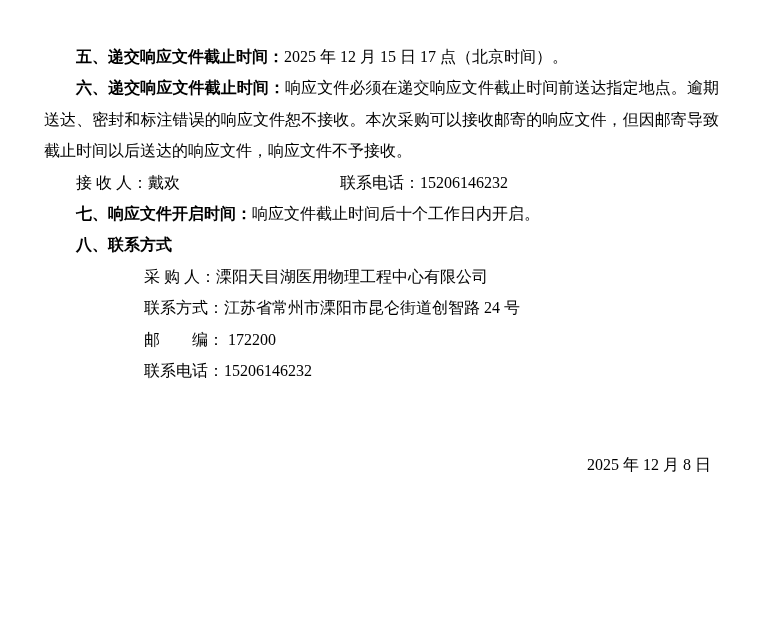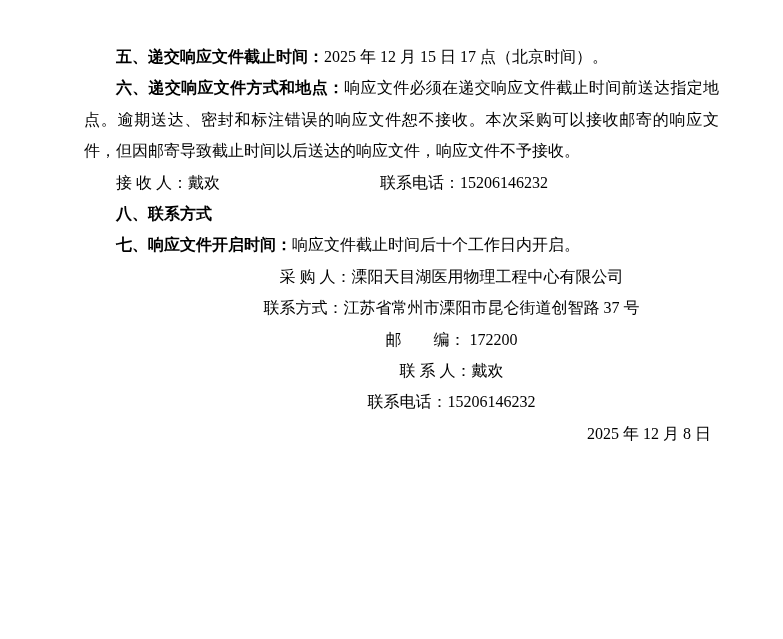--- a/index.html
+++ b/index.html
@@ -11,68 +11,67 @@
     width: 783px;
     height: 639px;
     overflow: hidden;
     color: #000000;
     font-family: "Liberation Serif", "DejaVu Serif", serif;
   }
   .doc {
     box-sizing: border-box;
     width: 783px;
     height: 639px;
-    padding: 41px 64px 0 84px;
+    padding: 41px 64px 0 44px;
     font-size: 16px;
     line-height: 31.4px;
   }
   .para {
     margin: 0;
   }
   .indent {
     text-indent: 2em;
   }
   .justify {
     text-align: justify;
   }
   .bold {
     font-weight: bold;
   }
   .contacts {
     margin-left: 100px;
-    text-align: center;
   }
   .gap {
     display: inline-block;
     width: 160px;
   }
   .date-line {
     text-align: right;
+    margin-top: 63px;
     padding-right: 8px;
   }
 </style>
 </head>
 <body>
 
 <div class="doc">
 
   <p class="para indent"><span class="bold">五、递交响应文件截止时间：</span><span>2025 年 12 月 15 日 17 点（北京时间）。</span></p>
 
-  <p class="para indent justify"><span class="bold">六、递交响应文件方式和地点：</span><span>响应文件必须在递交响应文件截止时间前送达指定地点。逾期送达、密封和标注错误的响应文件恕不接收。本次采购可以接收邮寄的响应文件，但因邮寄导致截止时间以后送达的响应文件，响应文件不予接收。</span></p>
+  <p class="para indent justify"><span class="bold">六、递交响应文件截止时间：</span><span>响应文件必须在递交响应文件截止时间前送达指定地点。逾期送达、密封和标注错误的响应文件恕不接收。本次采购可以接收邮寄的响应文件，但因邮寄导致截止时间以后送达的响应文件，响应文件不予接收。</span></p>
 
 
   <p class="para indent"><span>接 收 人：</span><span>戴欢</span><span class="gap"></span><span>联系电话：</span><span>15206146232</span></p>
 
+  <p class="para indent"><span class="bold">七、响应文件开启时间：</span><span>响应文件截止时间后十个工作日内开启。</span></p>
+
   <p class="para indent"><span class="bold">八、联系方式</span></p>
-
-  <p class="para indent"><span class="bold">七、响应文件开启时间：</span><span>响应文件截止时间后十个工作日内开启。</span></p>
 
   <div class="contacts">
     <p class="para"><span>采 购 人：</span><span>溧阳天目湖医用物理工程中心有限公司</span></p>
-    <p class="para"><span>联系方式：</span><span>江苏省常州市溧阳市昆仑街道创智路 37 号</span></p>
+    <p class="para"><span>联系方式：</span><span>江苏省常州市溧阳市昆仑街道创智路 24 号</span></p>
     <p class="para"><span>邮　　编：</span> <span>172200</span></p>
-    <p class="para"><span>联 系 人：</span><span>戴欢</span></p>
     <p class="para"><span>联系电话：</span><span>15206146232</span></p>
   </div>
 
   <p class="para date-line">2025 年 12 月 8 日</p>
 
 </div>
 
 </body></html>

